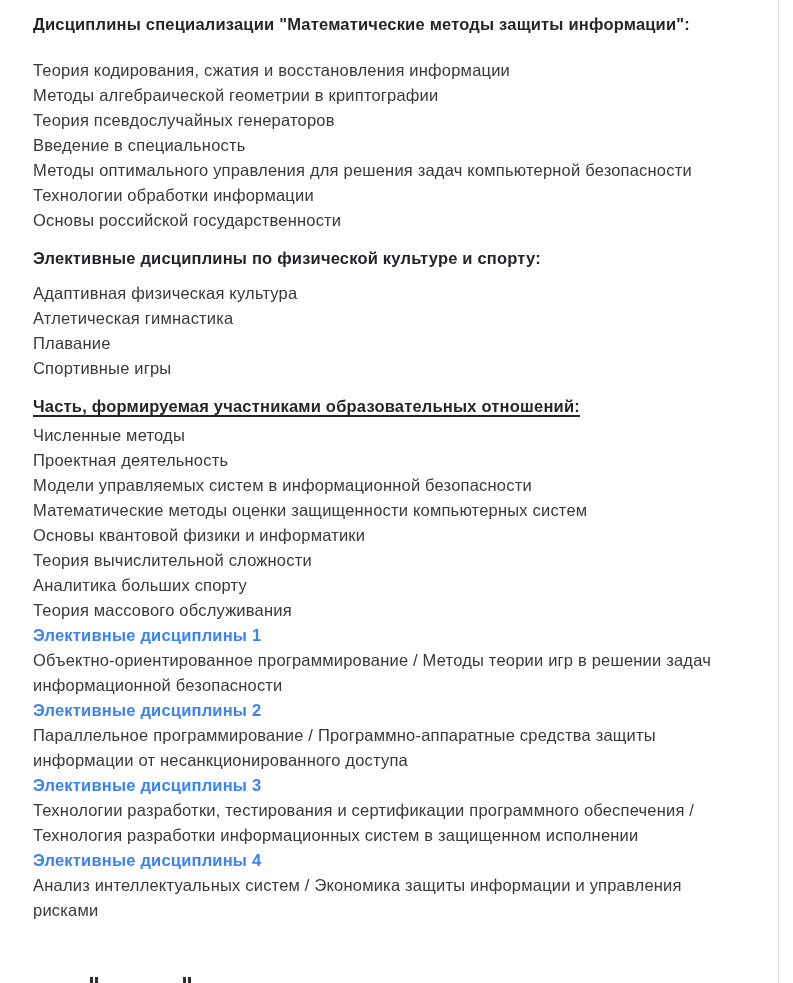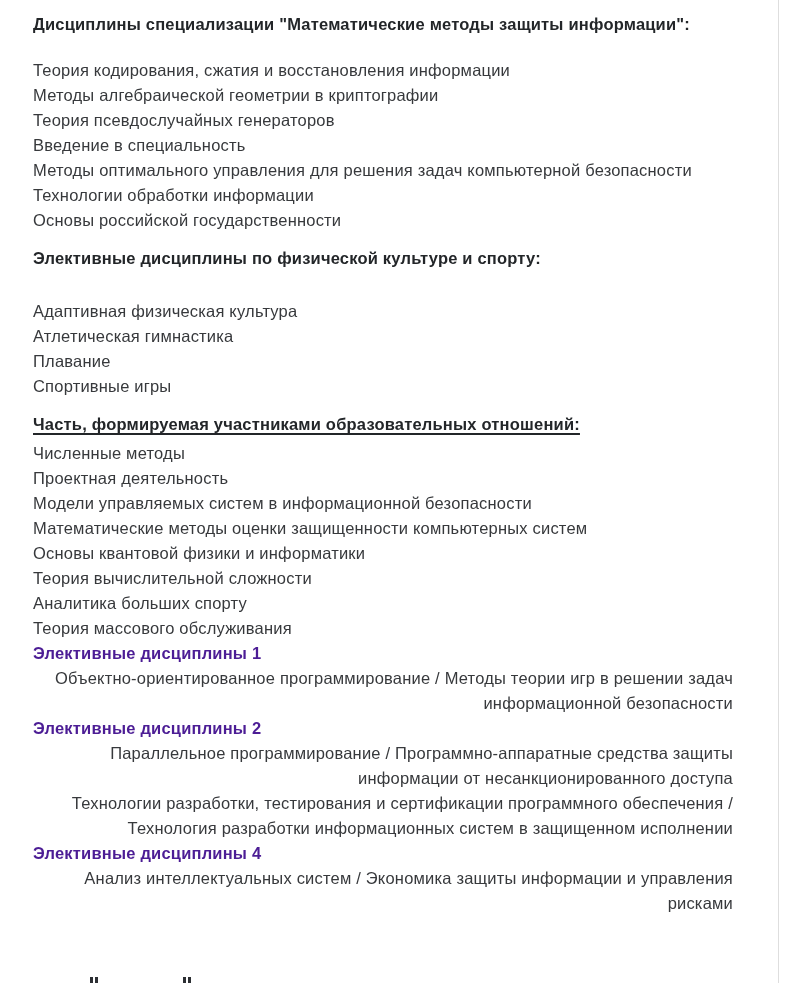--- a/index.html
+++ b/index.html
@@ -23,44 +23,44 @@
     background: #dedede;
   }
   .heading {
     font-weight: 700;
     font-size: 16.5px;
     line-height: 25px;
     letter-spacing: 0.2px;
     color: #232629;
   }
   .heading.h1 { margin-bottom: 21px; }
-  .heading.h2 { margin-bottom: 28px; }
+  .heading.h2 { margin-bottom: 10px; }
   .heading.underlined {
     text-decoration: underline;
     text-decoration-thickness: 2px;
     text-underline-offset: 3px;
     margin-bottom: 4px;
   }
   .list { margin-bottom: 13px; }
   .list p,
   .course-line {
     font-weight: 400;
     font-size: 16.5px;
     line-height: 25px;
     letter-spacing: 0.2px;
     color: #37393c;
   }
   .elective-label {
     font-weight: 700;
     font-size: 16.5px;
     line-height: 25px;
     letter-spacing: 0.2px;
-    color: #4c1d95;
+    color: #3b82f6;
   }
-  .course-line { max-width: 722px; text-align: right; }
+  .course-line { max-width: 722px; }
   
   .frag-dot {
     position: absolute;
     top: 977px;
     width: 3px; height: 6px;
     background: #2c2f33;
   }
   .frag-dot.d1 { left: 90px; }
   .frag-dot.d2 { left: 95px; }
   .frag-dot.d3 { left: 183px; }
@@ -107,20 +107,21 @@
     <p>Теория массового обслуживания</p>
   </div>
 
   <div style="margin-top:-13px;">
     <p class="elective-label">Элективные дисциплины 1</p>
     <p class="course-line">Объектно-ориентированное программирование / Методы теории игр в решении задач информационной безопасности</p>
 
     <p class="elective-label">Элективные дисциплины 2</p>
     <p class="course-line">Параллельное программирование / Программно-аппаратные средства защиты информации от несанкционированного доступа</p>
 
+    <p class="elective-label">Элективные дисциплины 3</p>
     <p class="course-line">Технологии разработки, тестирования и сертификации программного обеспечения / Технология разработки информационных систем в защищенном исполнении</p>
 
     <p class="elective-label">Элективные дисциплины 4</p>
     <p class="course-line">Анализ интеллектуальных систем / Экономика защиты информации и управления рисками</p>
   </div>
 
   <div>
     <span class="frag-dot d1"></span>
     <span class="frag-dot d2"></span>
     <span class="frag-dot d3"></span>

